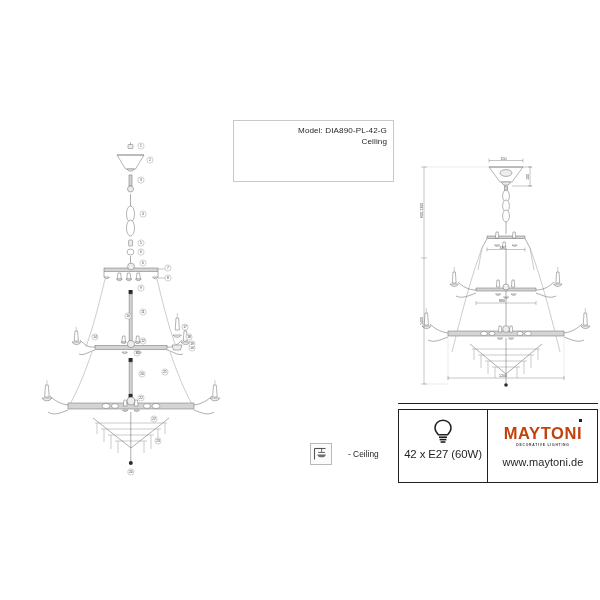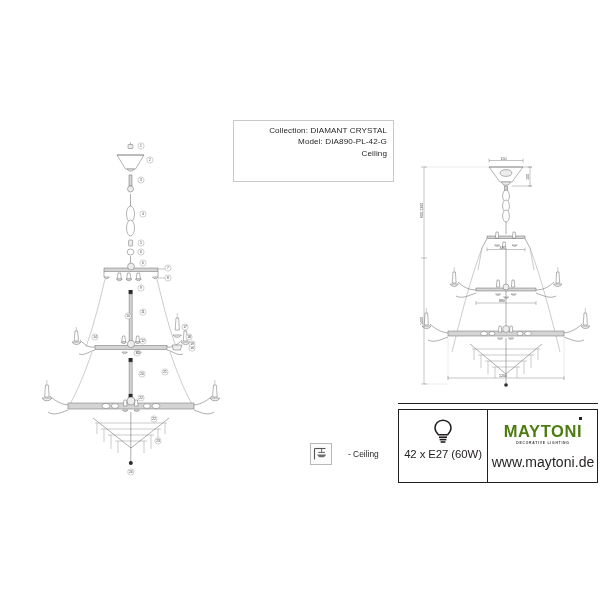--- a/index.html
+++ b/index.html
@@ -21,27 +21,27 @@
   .footer-div1{position:absolute;left:487px;top:409px;width:1px;height:74px;background:#231f20;}
   .footer-top-rule{position:absolute;left:398px;top:403px;width:200px;height:1px;background:#231f20;}
 
   .lamp-cell{position:absolute;left:399px;top:402px;width:88px;height:72px;
              display:flex;flex-direction:column;align-items:center;justify-content:center;}
   .lamp-icon{width:30px;height:30px;margin-bottom:1px;}
   .lamp-text{font-size:11.4px;line-height:12px;color:#231f20;white-space:nowrap;letter-spacing:-.1px;}
 
   .brand-cell{position:absolute;left:488px;top:410px;width:110px;height:72px;
               display:flex;flex-direction:column;align-items:center;justify-content:center;}
-  .brand-word{font-size:16.5px;font-weight:bold;letter-spacing:.6px;color:#4d7c0f;
+  .brand-word{font-size:16.5px;font-weight:bold;letter-spacing:.6px;color:#c2410c;
               line-height:17px;position:relative;}
   .brand-word .dotacc{position:absolute;right:.5px;top:-5.5px;width:2.4px;height:3.4px;
                       background:#231f20;}
   .brand-tag{font-size:3.4px;letter-spacing:.75px;color:#3d3d3d;margin-top:1px;
              font-weight:bold;}
-  .brand-url{font-size:14px;color:#231f20;margin-top:9px;letter-spacing:.05px;}
+  .brand-url{font-size:11px;color:#231f20;margin-top:9px;letter-spacing:.05px;}
 
   
   .legend{position:absolute;left:310px;top:443px;display:flex;align-items:center;gap:16px;}
   .legend-ico{width:22px;height:22px;border:1px solid #b9b9b9;background:#fbfbfb;
               position:relative;box-sizing:border-box;}
   .legend-label{font-size:8.4px;color:#231f20;}
 
   
   svg.dwg{position:absolute;left:0;top:0;width:600px;height:600px;overflow:visible;}
   .ln{stroke:#6b6b6b;stroke-width:.55;fill:none;}
@@ -367,21 +367,20 @@
       <line class="dim" x1="424" y1="384" x2="448" y2="384" opacity="0.35"></line>
 
       <line class="dim" x1="448" y1="378" x2="564" y2="378"></line>
       <path class="dim" d="M448 376 l0 4 M564 376 l0 4"></path>
       <path class="dim" d="M448 338 l0 42 M564 338 l0 42" opacity="0.35"></path>
       <text class="dimtxt" x="499" y="377">1200</text>
     </g>
   </svg>
 
   <div class="spec-box">
-    <div class="spec-line">Collection: DIAMANT CRYSTAL</div>
     <div class="spec-line">Model: DIA890-PL-42-G</div>
     <div class="spec-line">Ceiling</div>
   </div>
 
   <div class="legend">
     <span class="legend-ico">
       <svg width="20" height="20" viewBox="0 0 20 20">
         <path d="M3.5 4.5 L3.5 15.5" stroke="#555" stroke-width="1.1" fill="none"></path>
         <path d="M3.5 4.5 L14.5 4.5" stroke="#555" stroke-width="1.1" fill="none"></path>
         <path d="M10.6 5 L10.6 8.2" stroke="#555" stroke-width=".9" fill="none"></path>

